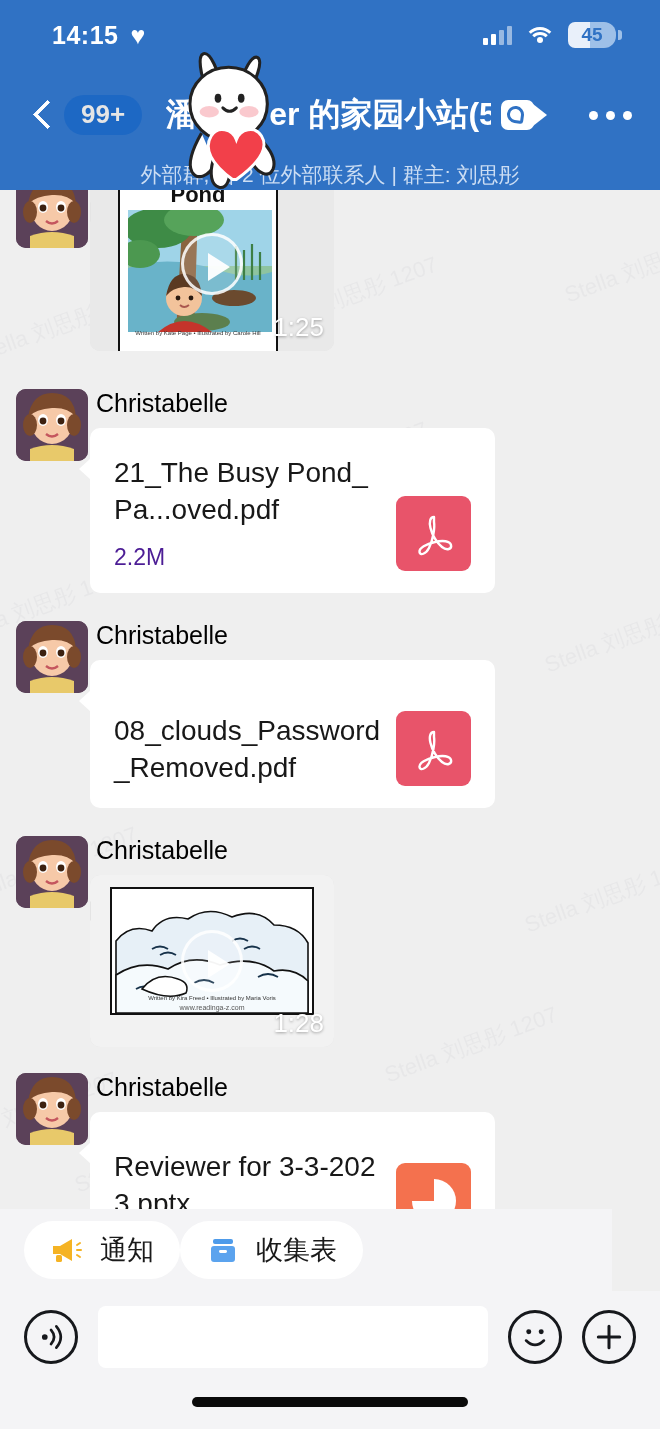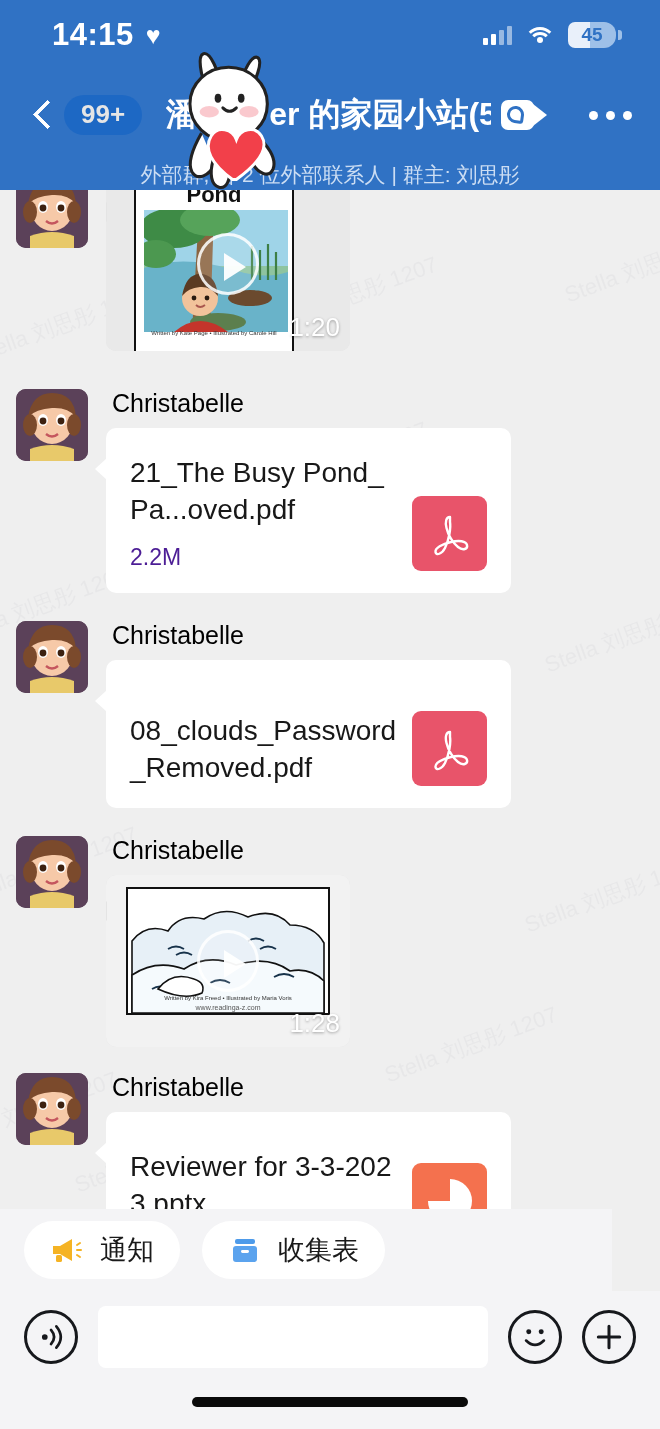--- a/index.html
+++ b/index.html
@@ -17,21 +17,21 @@
   .header {
     position:absolute; top:0; left:0; width:660px; height:190px;
     background:#3072C4; z-index:30;
   }
   .statusbar {
     position:absolute; top:0; left:0; width:660px; height:70px;
     display:flex; align-items:center; justify-content:space-between;
     padding:0 44px 0 52px;
   }
   .sb-left { display:flex; align-items:center; gap:12px; }
-  .sb-time { color:#fff; font-size:31px; font-weight:600; letter-spacing:.5px; }
+  .sb-time { color:#fff; font-size:25px; font-weight:600; letter-spacing:.5px; }
   .sb-heart { color:#fff; font-size:25px; line-height:1; }
   .sb-right { display:flex; align-items:center; gap:15px; }
   .bars { display:flex; align-items:flex-end; gap:3px; height:20px; }
   .bars i { display:block; width:5px; background:#fff; border-radius:1px; }
   .bars i:nth-child(1){ height:7px; }
   .bars i:nth-child(2){ height:11px; }
   .bars i:nth-child(3){ height:15px; opacity:.5; }
   .bars i:nth-child(4){ height:19px; opacity:.5; }
   .wifi { position:relative; width:26px; height:20px; }
   .wifi::before, .wifi::after, .wifi span {
@@ -111,21 +111,21 @@
   .wm {
     position:absolute; font-size:22px; color:#E2E2E4;
     transform:rotate(-20deg); white-space:nowrap;
     font-family:"Liberation Sans",sans-serif;
   }
   .msg { position:relative; display:flex; padding:0 0 0 16px; margin-bottom:22px; z-index:2; }
   .avatar {
     width:72px; height:72px; border-radius:10px; flex:0 0 auto;
     overflow:hidden; background:#5A4258; position:relative;
   }
-  .msg-col { margin-left:18px; display:flex; flex-direction:column; }
+  .msg-col { margin-left:2px; display:flex; flex-direction:column; }
   .sender { font-size:25px; color:#000000; margin-bottom:10px; padding-left:6px; }
 
   
   .bubble-file {
     position:relative; background:#fff; border-radius:10px;
     width:405px; padding:26px 24px 22px 24px;
     display:flex; align-items:flex-end; justify-content:space-between;
     min-height:148px;
   }
   .bubble-file::before {
@@ -187,21 +187,21 @@
     font-size:9px; font-weight:700; padding:2px 9px; letter-spacing:.3px;
     left:50%; transform:translateX(-50%); white-space:nowrap;
   }
   .book-title { position:absolute; left:0; right:0; text-align:center; font-weight:700; color:#111; }
   .book-credit { position:absolute; left:0; right:0; text-align:center; font-size:6px; color:#333; }
   .book-url { position:absolute; left:0; right:0; text-align:center; font-size:7px; color:#555; }
 
   
   .quickbar {
     position:absolute; top:1209px; left:0; width:612px; height:82px;
-    background:#F4F4F6; display:flex; align-items:center; padding:0 24px; gap:22px; z-index:20;
+    background:#F4F4F6; display:flex; align-items:center; padding:0 24px; z-index:20;
   }
   .pill {
     background:#fff; border-radius:34px; height:58px;
     display:flex; align-items:center; gap:14px; padding:0 26px;
   }
   .pill-label { font-size:27px; color:#1A1A1A; }
   .megaphone { position:relative; width:36px; height:28px; }
   .inputbar {
     position:absolute; top:1291px; left:0; width:660px; height:92px;
     background:#F4F4F6; display:flex; align-items:center;
@@ -348,21 +348,21 @@
                 <circle cx="56" cy="88" r="18" fill="#F2C39B"></circle>
                 <path d="M38 86 Q42 64 56 64 Q72 64 74 86 Q66 76 56 77 Q44 78 38 86Z" fill="#5B3A22"></path>
                 <circle cx="50" cy="88" r="2.4" fill="#2A1A10"></circle>
                 <circle cx="63" cy="88" r="2.4" fill="#2A1A10"></circle>
                 <path d="M52 95 Q56 99 61 95" stroke="#A9564E" stroke-width="1.8" fill="none"></path>
                 <path d="M30 122 Q56 100 84 122 Z" fill="#C4342B"></path>
               </svg>
               <span class="book-credit" style="bottom:16px;">Written by Kate Page • Illustrated by Carole Hill</span>
             </div>
             <div class="play-btn"></div>
-            <span class="video-dur">1:20</span>
+            <span class="video-dur">1:25</span>
           </div>
         </div>
       </div>
     </div>
 
     <div class="msg" style="margin-top:38px;">
       <div class="avatar">
         <svg viewBox="0 0 72 72" width="72" height="72">
           <rect width="72" height="72" fill="#5B4159"></rect>
           <ellipse cx="36" cy="30" rx="22" ry="25" fill="#F6C9A8"></ellipse>

